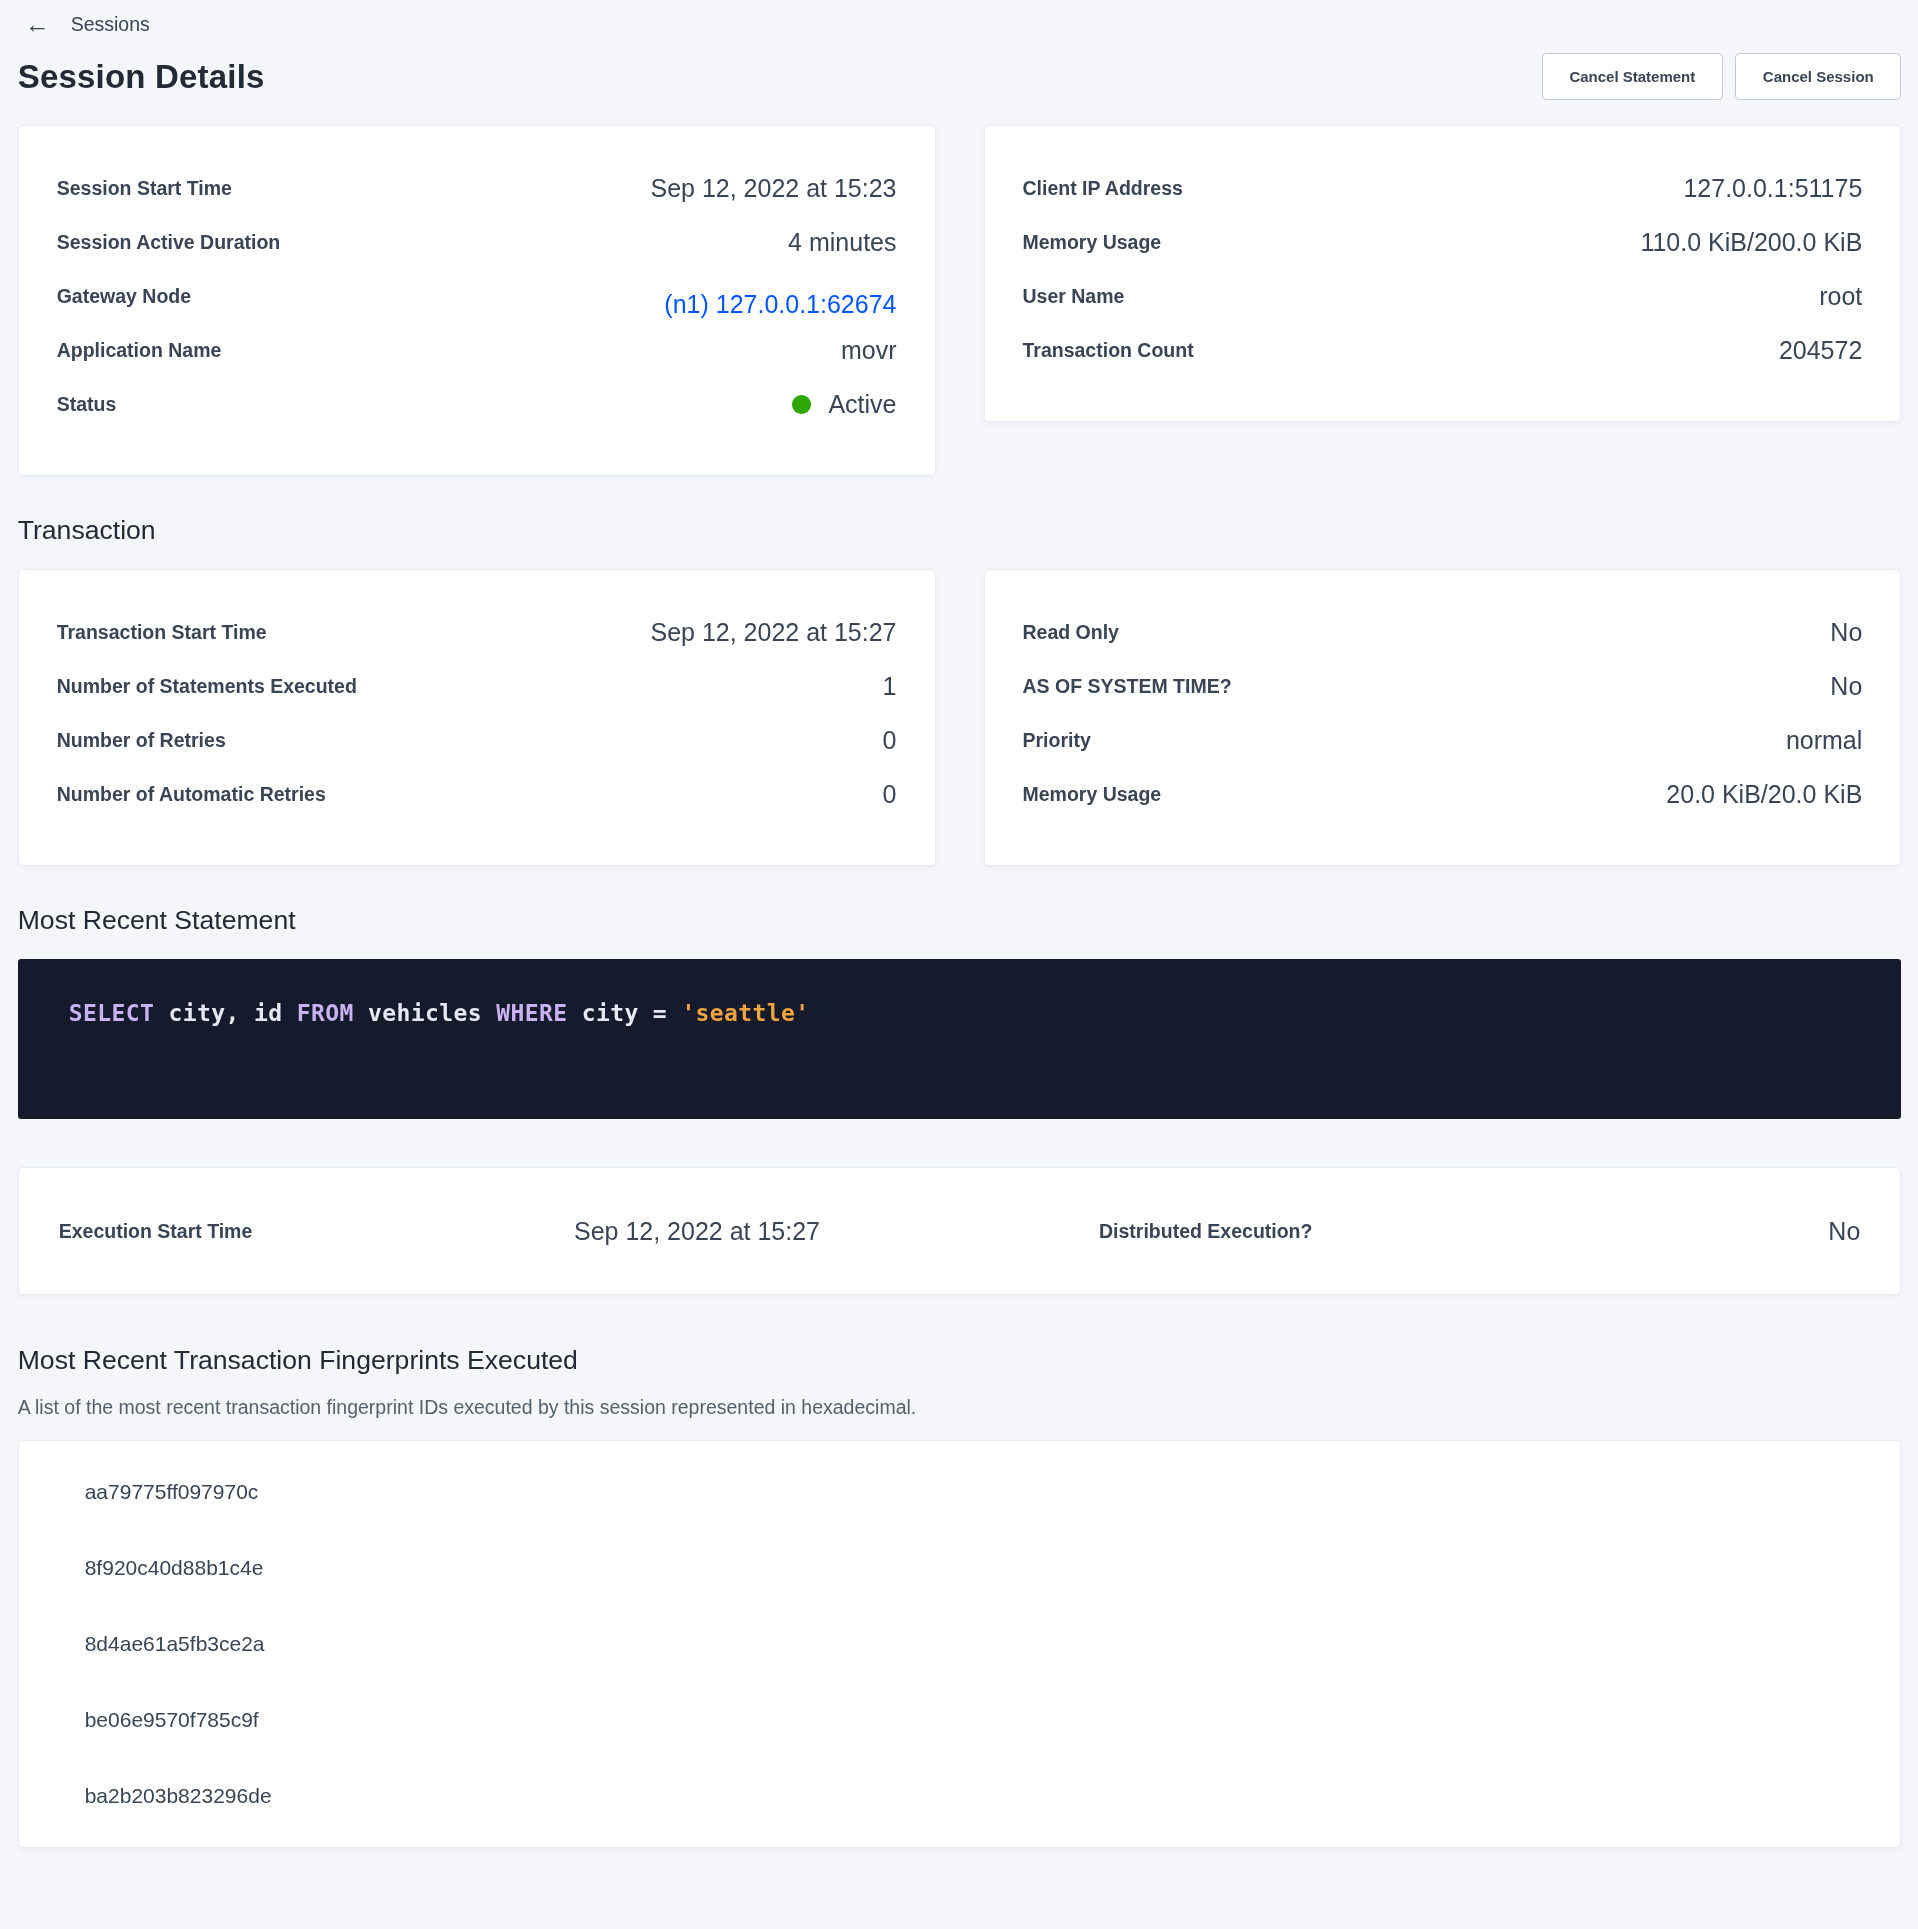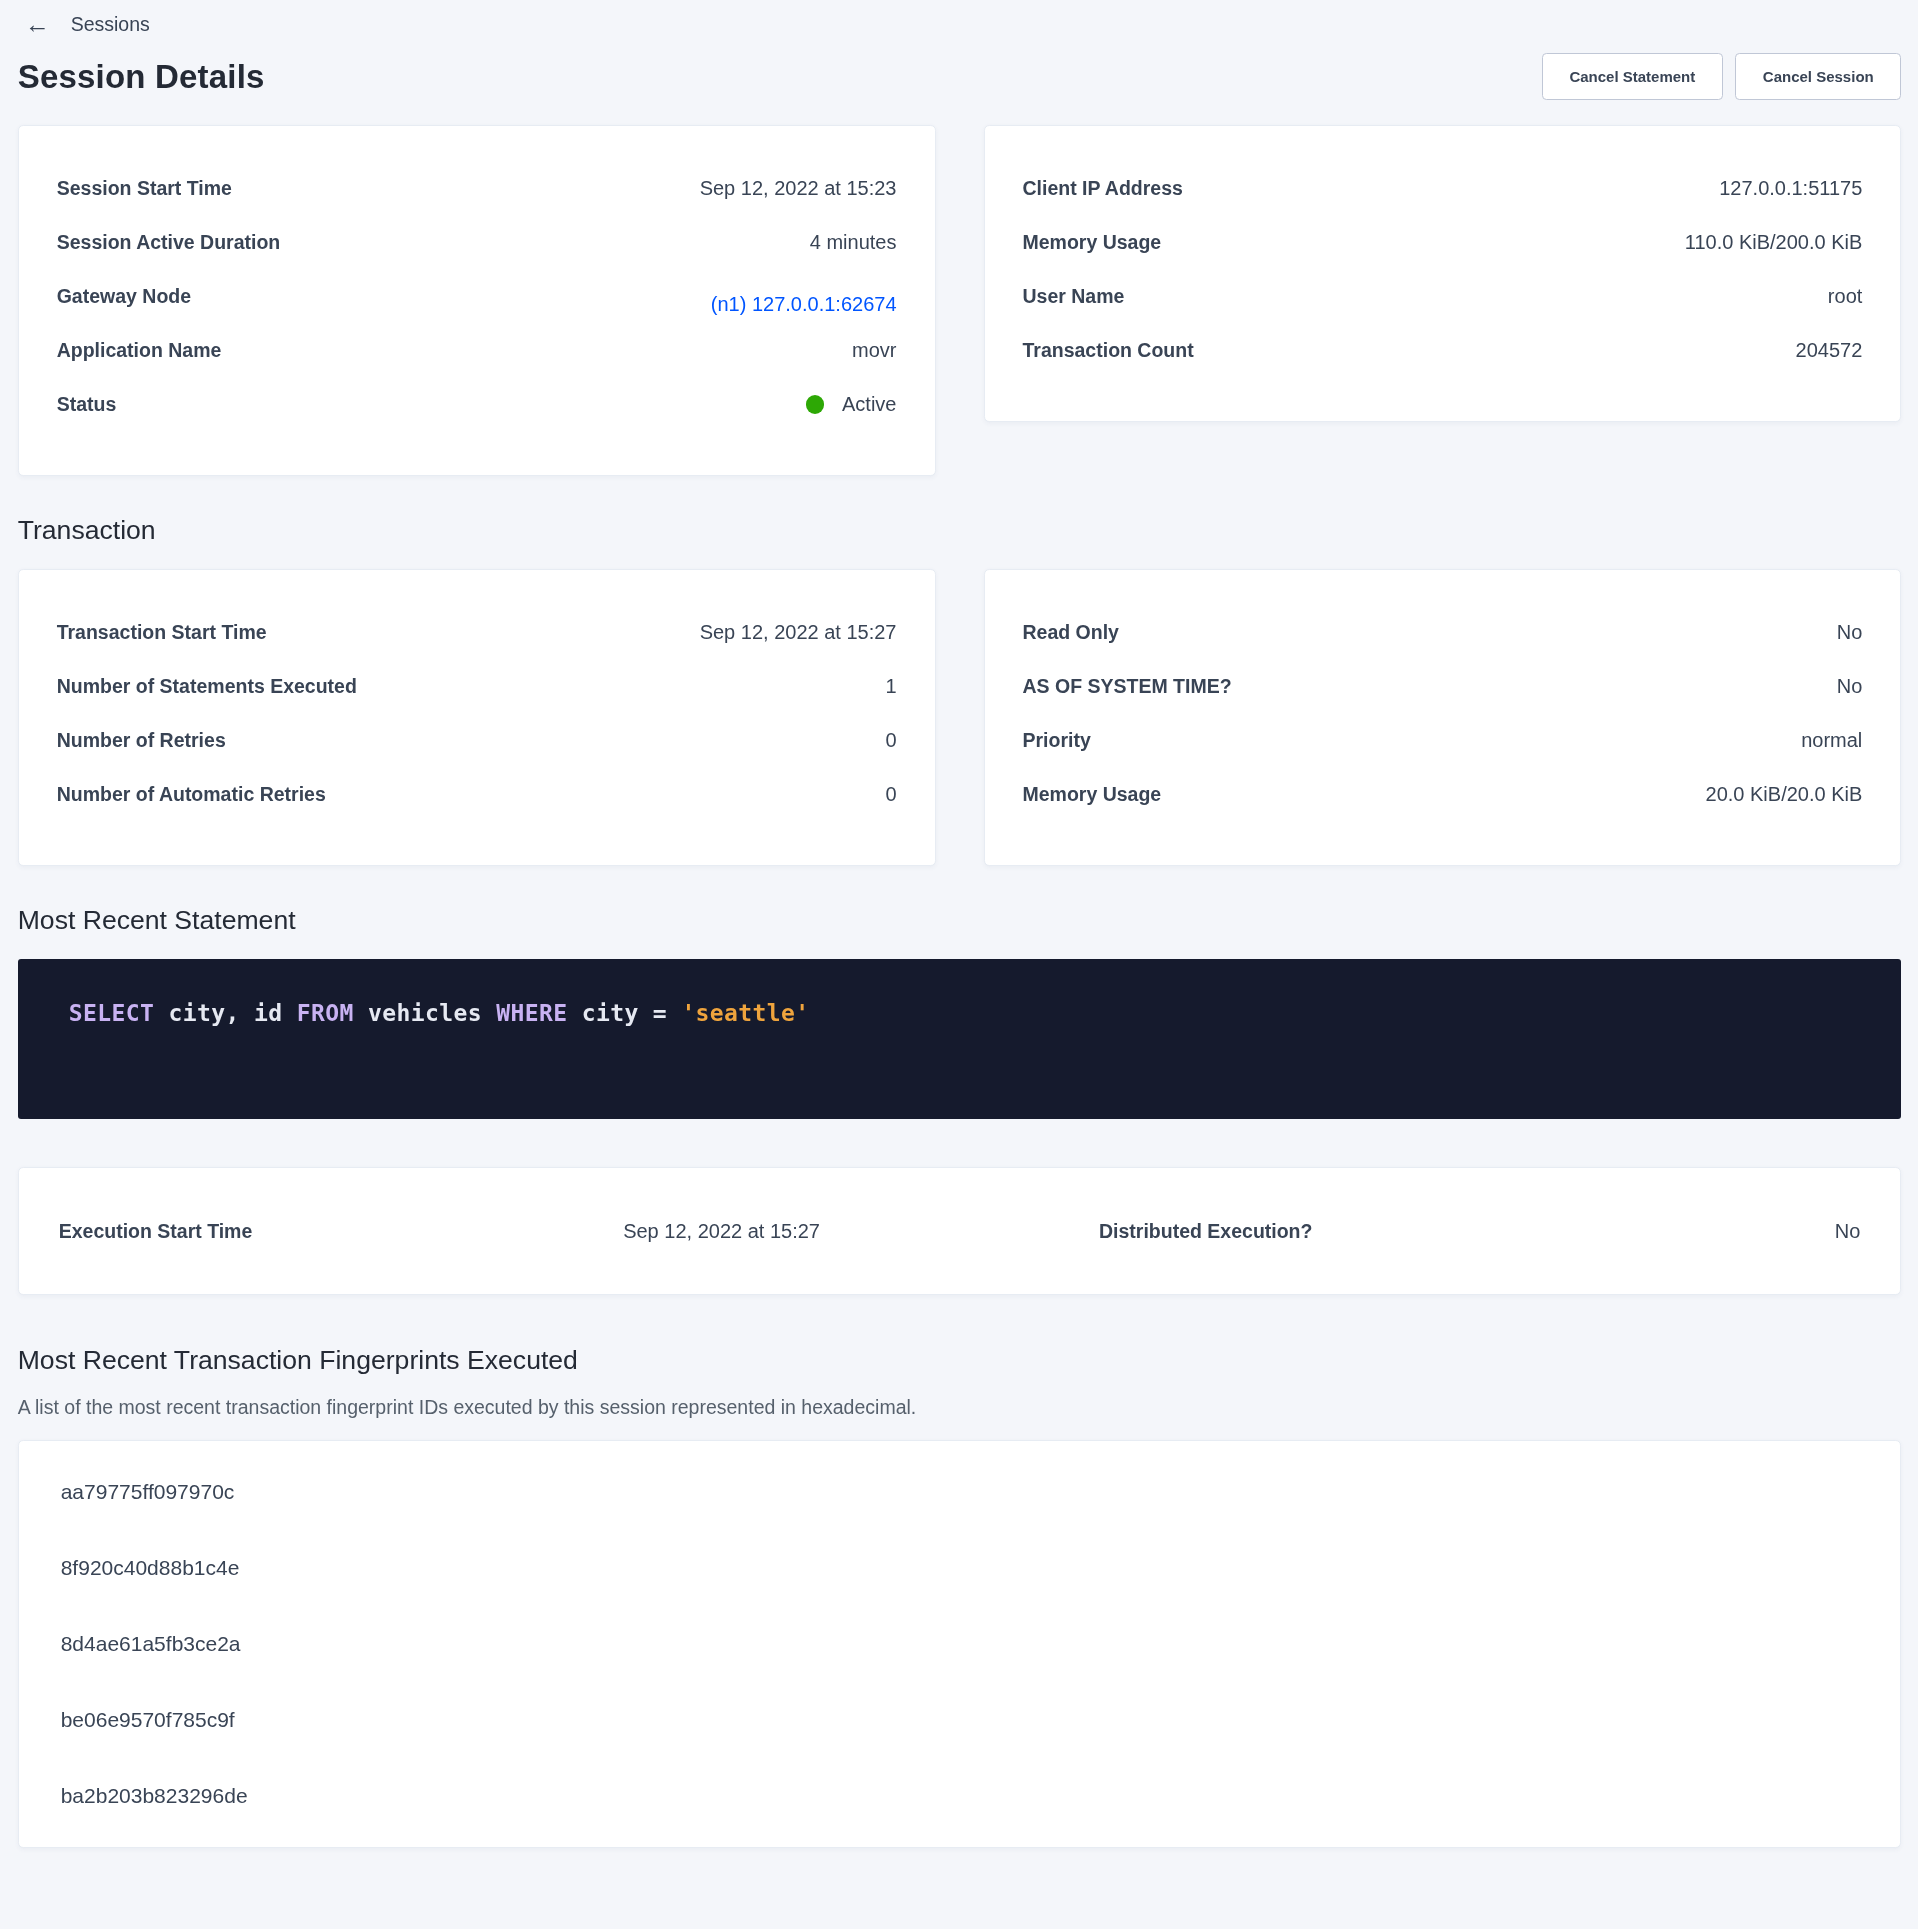--- a/index.html
+++ b/index.html
@@ -51,21 +51,21 @@
     background:var(--card-bg);
     border:0.9px solid var(--card-border);
     border-radius:5.3px;
     box-shadow:0 1.8px 4.4px rgba(60,80,120,.05);
   }
   .cards-row{display:flex;gap:48px;align-items:flex-start;margin-top:25px;}
   .half-card{flex:1;padding:43px 38px 51px;}
   .kv-row{display:flex;justify-content:space-between;align-items:center;height:39px;margin-bottom:15px;}
   .kv-row:last-child{margin-bottom:0;}
   .kv-label{font-size:19.5px;font-weight:700;color:var(--text-main);}
-  .kv-value{font-size:20px;color:var(--text-main);text-align:center;}
+  .kv-value{font-size:25px;color:var(--text-main);text-align:center;}
   a.kv-value{color:var(--link-blue);text-decoration:none;cursor:pointer;margin-top:16px;}
   .status-value{display:flex;align-items:center;}
   .status-dot{width:18.6px;height:18.6px;border-radius:50%;background:var(--status-green);margin-right:17.7px;display:inline-block;}
 
   
   .section-heading{margin-top:39px;font-size:26.6px;font-weight:400;color:var(--text-dark);}
   .section-desc{margin-top:19.5px;font-size:19.5px;color:var(--text-muted);}
 
   
   .code-box{
@@ -84,21 +84,21 @@
   .sql-str{color:var(--sql-string);}
 
   
   .exec-card{margin-top:48px;height:128px;display:flex;align-items:center;padding:0 40px;}
   .exec-half{flex:1;display:flex;justify-content:space-between;align-items:center;}
   .exec-half.first{padding-right:133px;}
   .exec-half.second{padding-left:146px;}
 
   
   .fp-card{margin-top:21px;padding:13.3px 0;}
-  .fp-item{list-style:none;height:76px;display:flex;align-items:center;padding-left:42px;font-size:21px;color:var(--text-main);}
+  .fp-item{list-style:none;height:76px;display:flex;align-items:center;padding-left:66px;font-size:21px;color:var(--text-main);}
 </style>
 </head>
 <body>
 
 <div class="page">
 
   <div class="breadcrumb">
     <span class="arrow">←</span>
     <span class="crumb-label">Sessions</span>
   </div>

